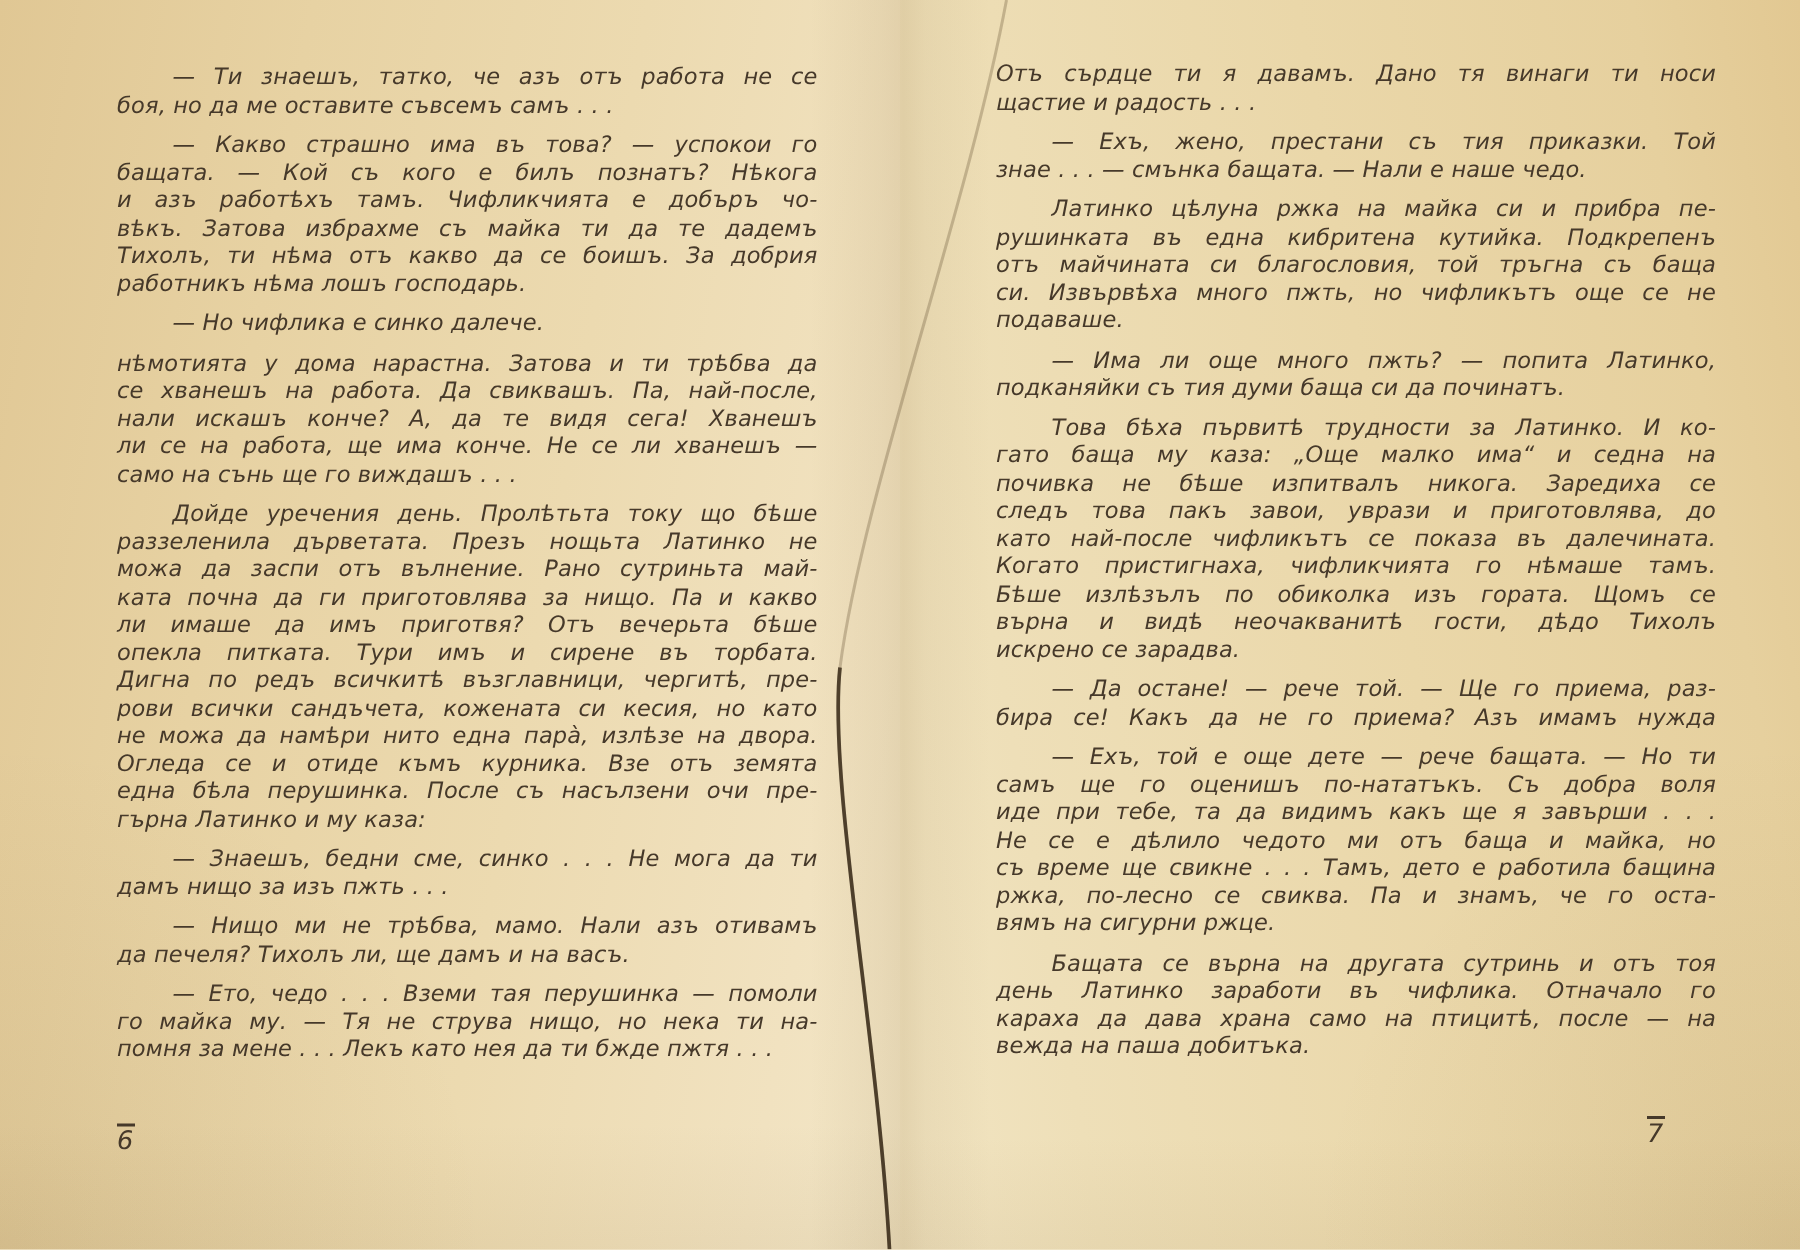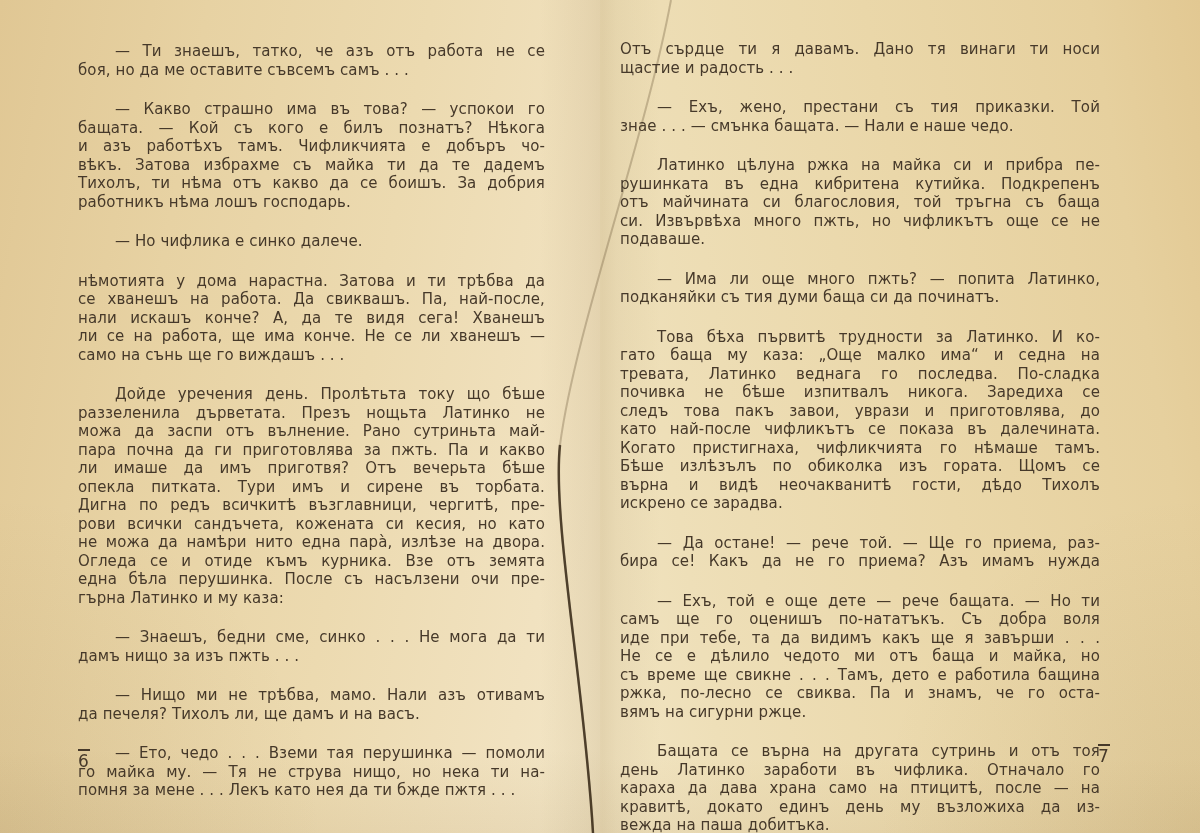--- a/index.html
+++ b/index.html
@@ -8,20 +8,21 @@
     width: 1200px;
     height: 833px;
     overflow: hidden;
     font-family: "DejaVu Sans", "Liberation Sans", sans-serif;
   }
   .spread {
     position: relative;
     width: 1200px;
     height: 833px;
     background: var(--paper, #e9d6aa);
+    font-style: italic;
   }
   
   .page-left {
     position: absolute;
     left: 0; top: 0;
     width: 600px; height: 833px;
     background: linear-gradient(100deg, #e0c794 0%, #e7d2a3 28%, #ecdab0 58%, #f1e2c0 86%, #f3e7c8 100%);
   }
   .page-left::after {
     content: "";
@@ -64,22 +65,22 @@
   }
   
   .textblock {
     position: absolute;
     color: var(--ink, #453a2b);
     font-size: 15px;
     line-height: 18.5px;
     letter-spacing: 0.1px;
   }
   .textblock-left  { left: 78px;  top: 42px; width: 467px; }
-  .textblock-right { left: 620px; top: 40px; width: 480px; }
-  .para { margin-top: 21px; }
+  .textblock-right { left: 664px; top: 40px; width: 480px; }
+  .para { margin-top: 8px; }
   .para:first-child { margin-top: 0; }
   .line {
     text-align: justify;
     text-align-last: justify;
     white-space: normal;
   }
   .line.last { text-align: center; text-align-last: left; }
   .line.indent { text-indent: 37px; }
   
   .pagenum {
@@ -132,21 +133,21 @@
         <div class="line">нѣмотията у дома нарастна. Затова и ти трѣбва да</div>
         <div class="line">се хванешъ на работа. Да свиквашъ. Па, най-после,</div>
         <div class="line">нали искашъ конче? А, да те видя сега! Хванешъ</div>
         <div class="line">ли се на работа, ще има конче. Не се ли хванешъ —</div>
         <div class="line last">само на сънь ще го виждашъ . . .</div>
       </div>
       <div class="para">
         <div class="line indent">Дойде уречения день. Пролѣтьта току що бѣше</div>
         <div class="line">раззеленила дърветата. Презъ нощьта Латинко не</div>
         <div class="line">можа да заспи отъ вълнение. Рано сутриньта май-</div>
-        <div class="line">пара почна да ги приготовлява за пжть. Па и какво</div>
+        <div class="line">ката почна да ги приготовлява за нищо. Па и какво</div>
         <div class="line">ли имаше да имъ приготвя? Отъ вечерьта бѣше</div>
         <div class="line">опекла питката. Тури имъ и сирене въ торбата.</div>
         <div class="line">Дигна по редъ всичкитѣ възглавници, чергитѣ, пре-</div>
         <div class="line">рови всички сандъчета, кожената си кесия, но като</div>
         <div class="line">не можа да намѣри нито една пара̀, излѣзе на двора.</div>
         <div class="line">Огледа се и отиде къмъ курника. Взе отъ земята</div>
         <div class="line">една бѣла перушинка. После съ насълзени очи пре-</div>
         <div class="line last">гърна Латинко и му каза:</div>
       </div>
       <div class="para">
@@ -180,21 +181,20 @@
         <div class="line">си. Извървѣха много пжть, но чифликътъ още се не</div>
         <div class="line last">подаваше.</div>
       </div>
       <div class="para">
         <div class="line indent">— Има ли още много пжть? — попита Латинко,</div>
         <div class="line last">подканяйки съ тия думи баща си да починатъ.</div>
       </div>
       <div class="para">
         <div class="line indent">Това бѣха първитѣ трудности за Латинко. И ко-</div>
         <div class="line">гато баща му каза: „Още малко има“ и седна на</div>
-        <div class="line">тревата, Латинко веднага го последва. По-сладка</div>
         <div class="line">почивка не бѣше изпитвалъ никога. Заредиха се</div>
         <div class="line">следъ това пакъ завои, уврази и приготовлява, до</div>
         <div class="line">като най-после чифликътъ се показа въ далечината.</div>
         <div class="line">Когато пристигнаха, чифликчията го нѣмаше тамъ.</div>
         <div class="line">Бѣше излѣзълъ по обиколка изъ гората. Щомъ се</div>
         <div class="line">върна и видѣ неочакванитѣ гости, дѣдо Тихолъ</div>
         <div class="line last">искрено се зарадва.</div>
       </div>
       <div class="para">
         <div class="line indent">— Да остане! — рече той. — Ще го приема, раз-</div>
@@ -206,21 +206,20 @@
         <div class="line">иде при тебе, та да видимъ какъ ще я завърши . . .</div>
         <div class="line">Не се е дѣлило чедото ми отъ баща и майка, но</div>
         <div class="line">съ време ще свикне . . . Тамъ, дето е работила бащина</div>
         <div class="line">ржка, по-лесно се свиква. Па и знамъ, че го оста-</div>
         <div class="line last">вямъ на сигурни ржце.</div>
       </div>
       <div class="para">
         <div class="line indent">Бащата се върна на другата сутринь и отъ тоя</div>
         <div class="line">день Латинко заработи въ чифлика. Отначало го</div>
         <div class="line">караха да дава храна само на птицитѣ, после — на</div>
-        <div class="line">кравитѣ, докато единъ день му възложиха да из-</div>
         <div class="line last">вежда на паша добитъка.</div>
       </div>
     </div>
 
   <div class="pagenum pagenum-left">
     <span class="num">6</span>
   </div>
 
   <div class="pagenum pagenum-right">
     <span class="num">7</span>

